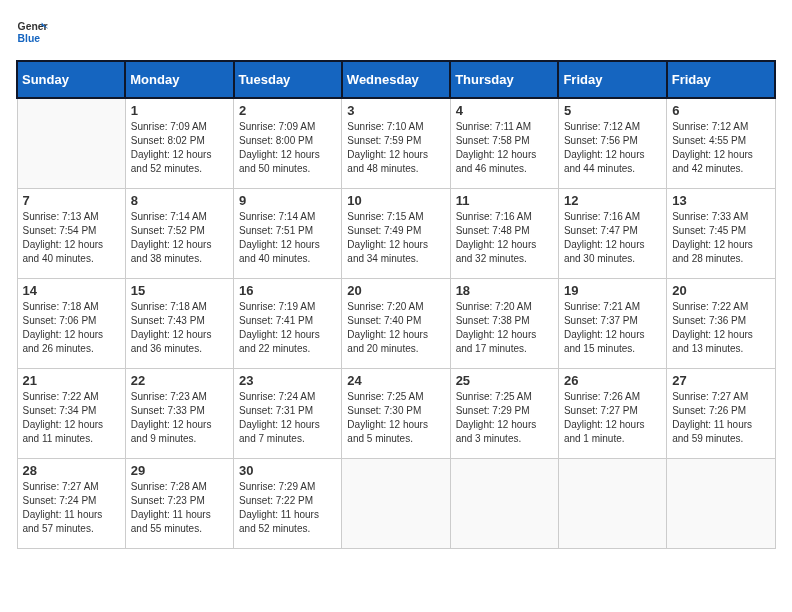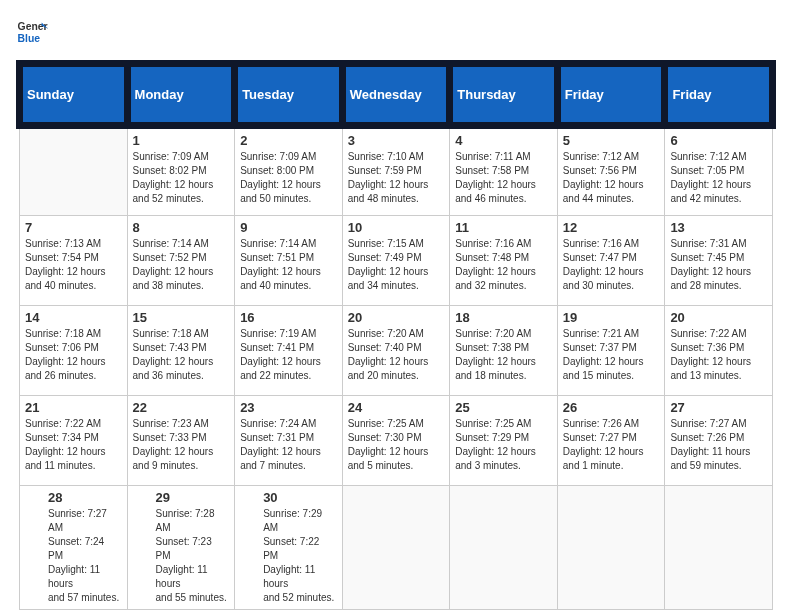--- a/index.html
+++ b/index.html
@@ -40,23 +40,23 @@
     table {
       width: 100%;
       border-collapse: collapse;
       table-layout: fixed;
     }
     th {
       background: #1565c0;
       color: #fff;
       font-size: 13px;
       font-weight: bold;
-      padding: 20px 4px;
+      padding: 10px 4px;
       text-align: left;
-      border: 7px solid #0f172a;
+      border: 2px solid #0f172a;
     }
     td {
       border: 1px solid #ccc;
       vertical-align: top;
       padding: 4px 5px;
       font-size: 10px;
       color: #333;
       min-height: 90px;
       height: 90px;
     }
@@ -64,21 +64,21 @@
       font-size: 13px;
       font-weight: bold;
       display: block;
       margin-bottom: 2px;
     }
     .cell-line {
       display: block;
       line-height: 1.4;
     }
     .empty { background: #f9f9f9; }
-    tr:last-child td { border-bottom: 1px solid #ccc; padding-left: 28px; }
+    tr:last-child td { border-bottom: 1px solid #ccc; }
   </style>
 </head>
 <body>
 
 <div class="header">
   <div class="logo">
     <svg class="logo-icon" viewBox="0 0 40 40">
       <text x="2" y="18" font-size="13" font-weight="bold" fill="#333" font-family="Arial">General</text>
       <text x="2" y="32" font-size="13" font-weight="bold" fill="#1565c0" font-family="Arial">Blue</text>
       <polygon points="32,8 40,16 32,12" fill="#1565c0"></polygon>
@@ -136,21 +136,21 @@
         <td>
           <span class="day-num">5</span>
           <span class="cell-line">Sunrise: 7:12 AM</span>
           <span class="cell-line">Sunset: 7:56 PM</span>
           <span class="cell-line">Daylight: 12 hours</span>
           <span class="cell-line">and 44 minutes.</span>
         </td>
         <td>
           <span class="day-num">6</span>
           <span class="cell-line">Sunrise: 7:12 AM</span>
-          <span class="cell-line">Sunset: 7:05 PM</span>
+          <span class="cell-line">Sunset: 4:55 PM</span>
           <span class="cell-line">Daylight: 12 hours</span>
           <span class="cell-line">and 42 minutes.</span>
         </td>
       </tr>
       <tr>
         <td>
           <span class="day-num">7</span>
           <span class="cell-line">Sunrise: 7:13 AM</span>
           <span class="cell-line">Sunset: 7:54 PM</span>
           <span class="cell-line">Daylight: 12 hours</span>
@@ -186,21 +186,21 @@
         </td>
         <td>
           <span class="day-num">12</span>
           <span class="cell-line">Sunrise: 7:16 AM</span>
           <span class="cell-line">Sunset: 7:47 PM</span>
           <span class="cell-line">Daylight: 12 hours</span>
           <span class="cell-line">and 30 minutes.</span>
         </td>
         <td>
           <span class="day-num">13</span>
-          <span class="cell-line">Sunrise: 7:31 AM</span>
+          <span class="cell-line">Sunrise: 7:33 AM</span>
           <span class="cell-line">Sunset: 7:45 PM</span>
           <span class="cell-line">Daylight: 12 hours</span>
           <span class="cell-line">and 28 minutes.</span>
         </td>
       </tr>
       <tr>
         <td>
           <span class="day-num">14</span>
           <span class="cell-line">Sunrise: 7:18 AM</span>
           <span class="cell-line">Sunset: 7:06 PM</span>
@@ -226,21 +226,21 @@
           <span class="cell-line">Sunrise: 7:20 AM</span>
           <span class="cell-line">Sunset: 7:40 PM</span>
           <span class="cell-line">Daylight: 12 hours</span>
           <span class="cell-line">and 20 minutes.</span>
         </td>
         <td>
           <span class="day-num">18</span>
           <span class="cell-line">Sunrise: 7:20 AM</span>
           <span class="cell-line">Sunset: 7:38 PM</span>
           <span class="cell-line">Daylight: 12 hours</span>
-          <span class="cell-line">and 18 minutes.</span>
+          <span class="cell-line">and 17 minutes.</span>
         </td>
         <td>
           <span class="day-num">19</span>
           <span class="cell-line">Sunrise: 7:21 AM</span>
           <span class="cell-line">Sunset: 7:37 PM</span>
           <span class="cell-line">Daylight: 12 hours</span>
           <span class="cell-line">and 15 minutes.</span>
         </td>
         <td>
           <span class="day-num">20</span>

